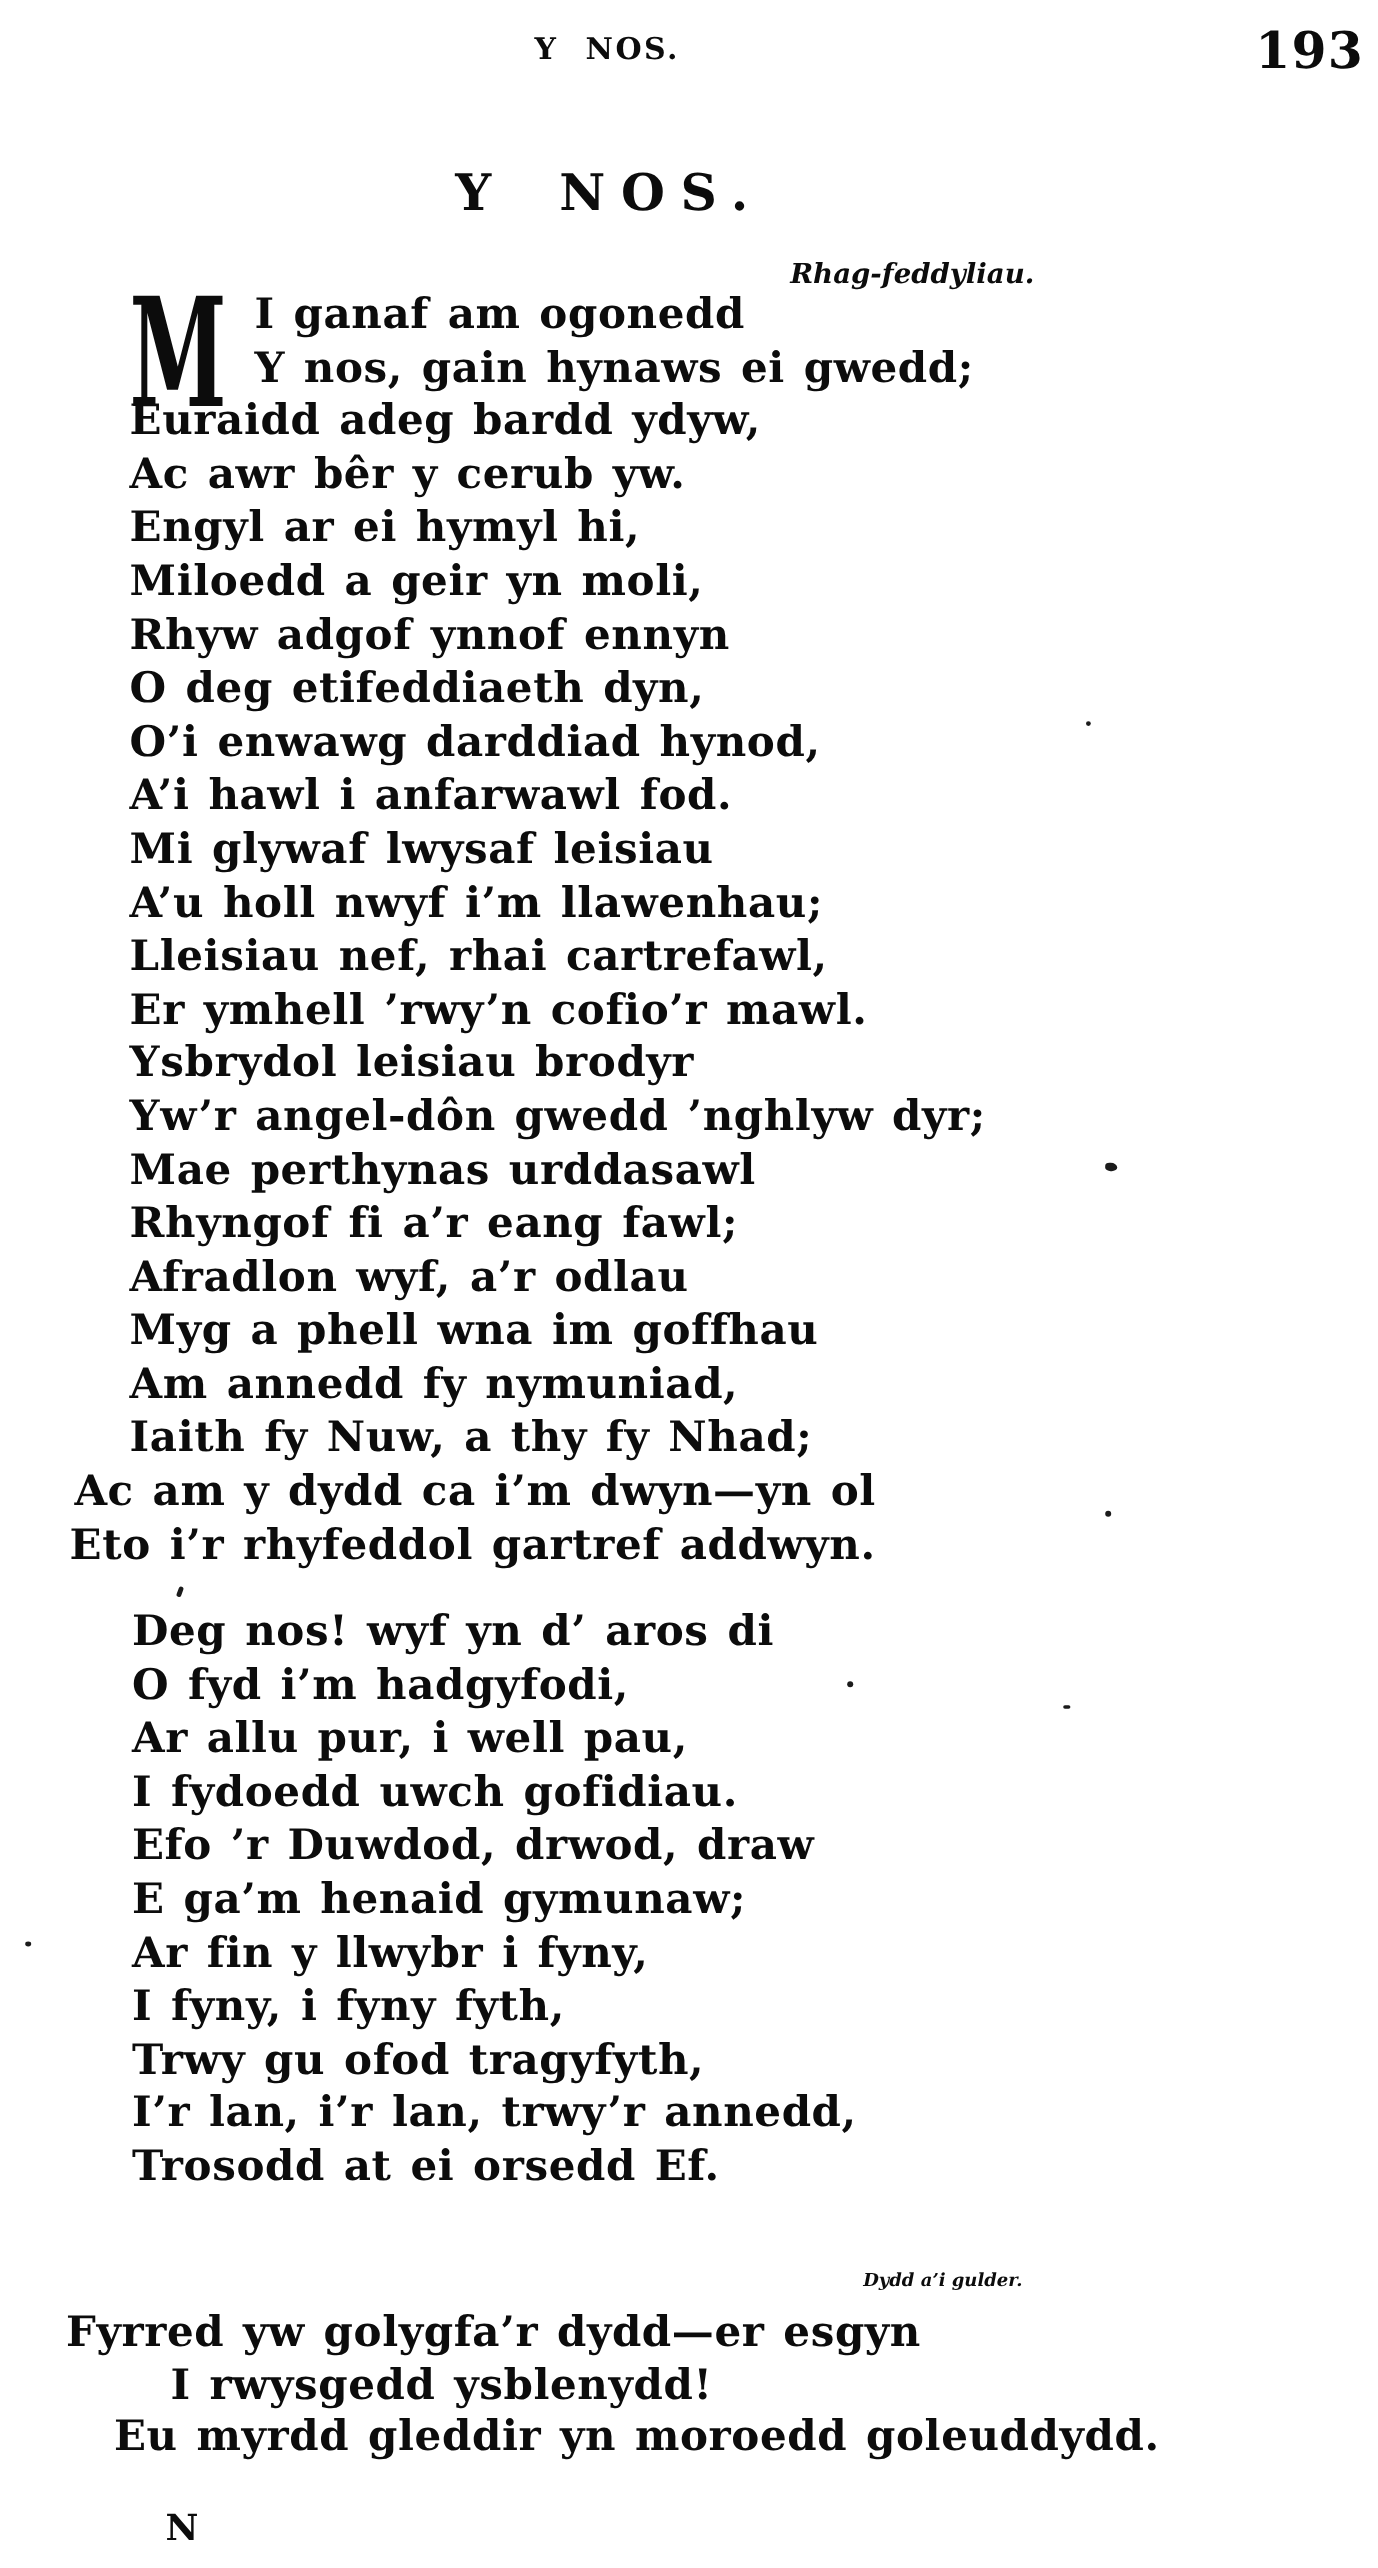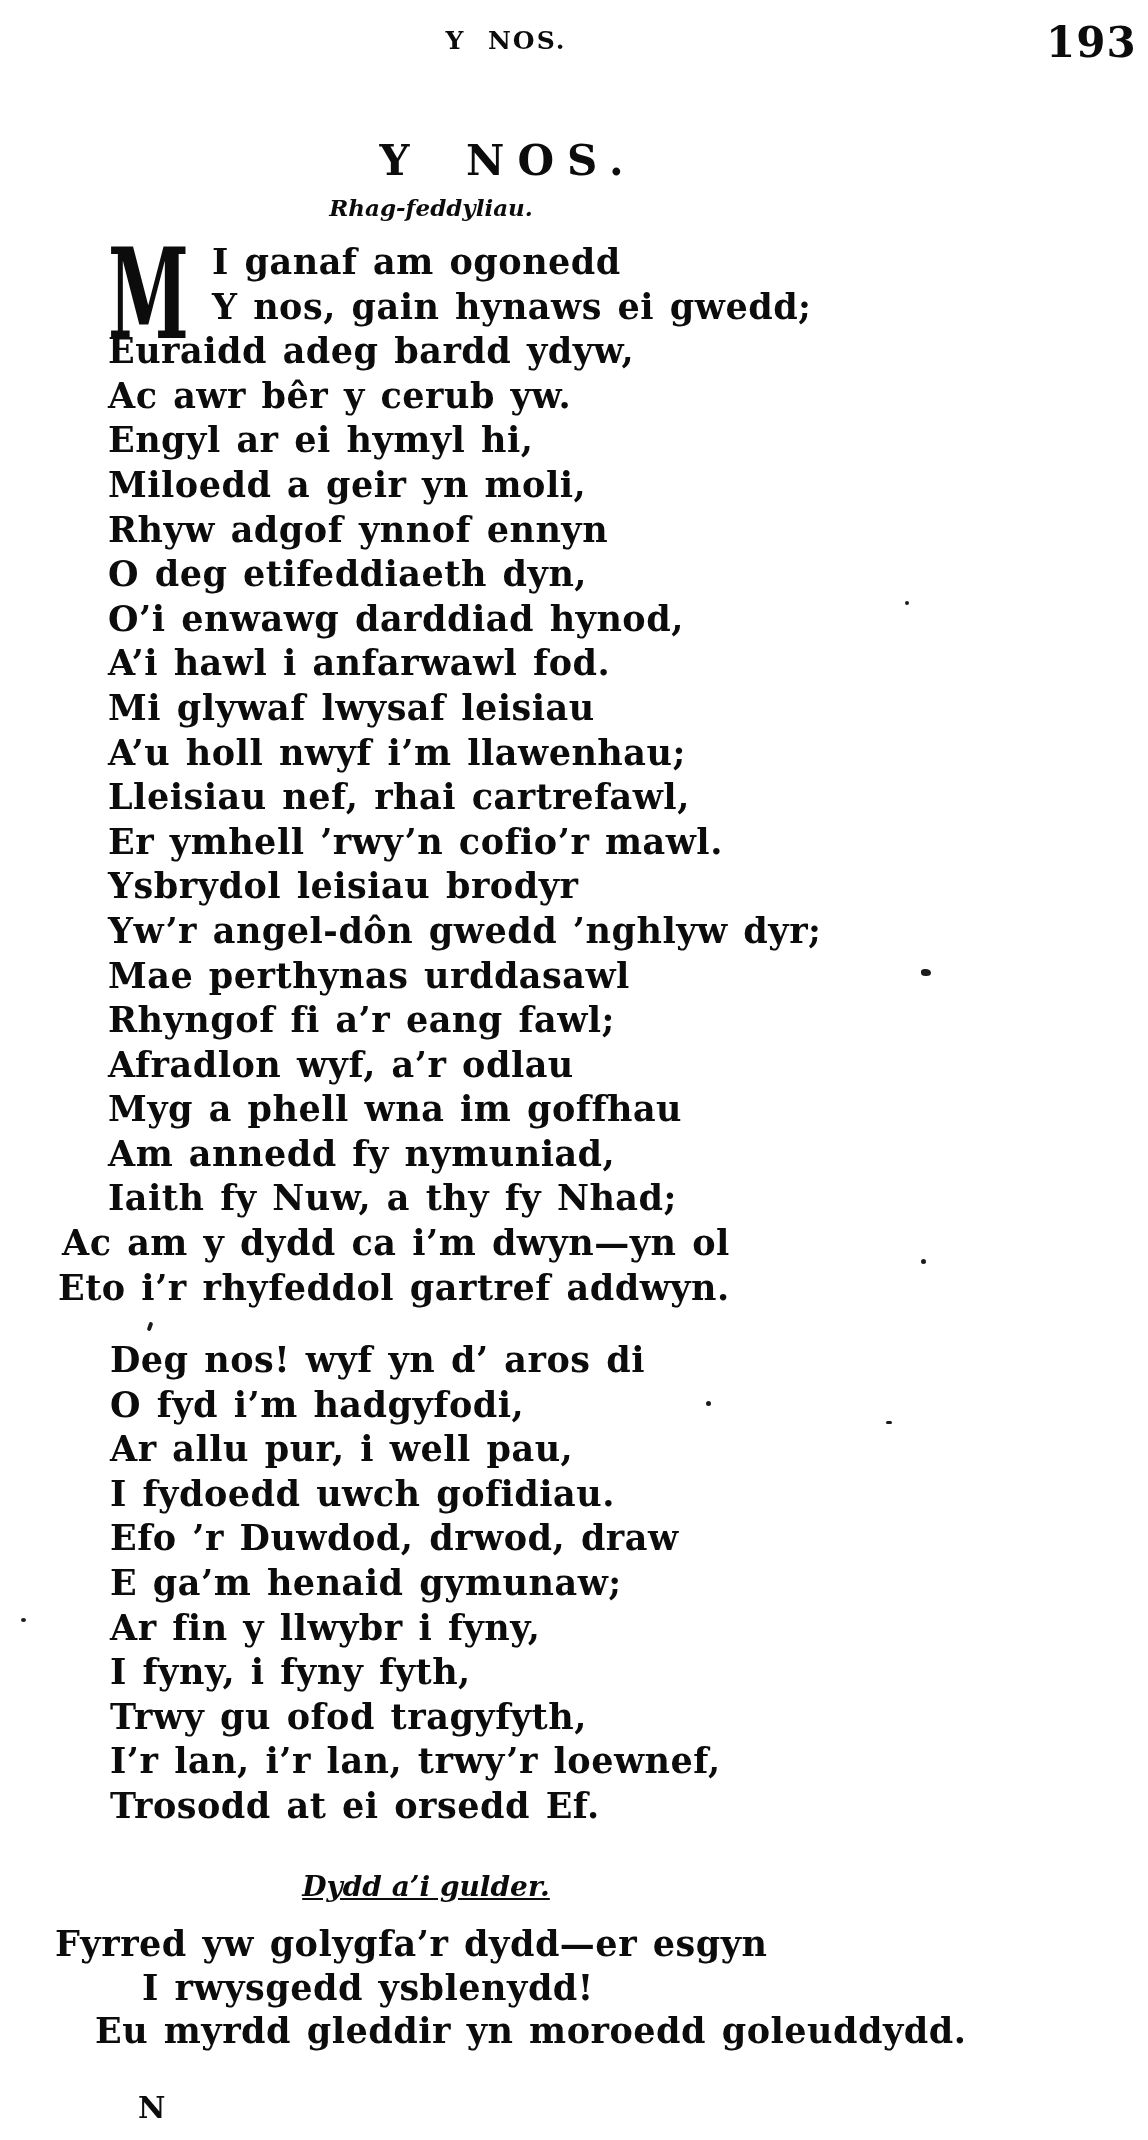--- a/index.html
+++ b/index.html
@@ -21,24 +21,24 @@
     font-size:42px;font-weight:700;letter-spacing:1px;
   }
   
   .title{
     top:136px;left:0;width:1016px;text-align:center;
     font-size:42px;font-weight:700;letter-spacing:13px;word-spacing:16px;
     white-space:nowrap;
   }
   
   .note{
-    font-style:italic;font-weight:700;text-align:center;white-space:nowrap;
+    font-style:italic;font-weight:700;text-align:right;white-space:nowrap;margin-top:21px;
   }
   .note1{top:194px;left:0;width:862px;font-size:23px;}
-  .note2{top:1870px;left:0;width:852px;font-size:28px;text-decoration:underline;}
+  .note2{top:1870px;left:0;width:852px;font-size:15px;}
   
   .stanza{white-space:nowrap;}
   .pline{
     font-size:35px;font-weight:700;letter-spacing:0.5px;word-spacing:3px;
     line-height:44.6px;white-space:nowrap;
   }
   .s1{top:240px;left:108px;}
   .s2{top:1338px;left:110px;}
   .s3{top:1922px;left:108px;}
   .s3 .pline{line-height:43.5px;}
@@ -108,21 +108,21 @@
   <div class="abs stanza s2">
     <div class="pline">Deg nos! wyf yn d’ aros di</div>
     <div class="pline">O fyd i’m hadgyfodi,</div>
     <div class="pline">Ar allu pur, i well pau,</div>
     <div class="pline">I fydoedd uwch gofidiau.</div>
     <div class="pline">Efo ’r Duwdod, drwod, draw</div>
     <div class="pline">E ga’m henaid gymunaw;</div>
     <div class="pline">Ar fin y llwybr i fyny,</div>
     <div class="pline">I fyny, i fyny fyth,</div>
     <div class="pline">Trwy gu ofod tragyfyth,</div>
-    <div class="pline">I’r lan, i’r lan, trwy’r loewnef,</div>
+    <div class="pline">I’r lan, i’r lan, trwy’r annedd,</div>
     <div class="pline">Trosodd at ei orsedd Ef.</div>
   </div>
 
   <div class="abs note note2">Dydd a’i gulder.</div>
 
   <div class="abs stanza s3">
     <div class="pline s3l1">Fyrred yw golygfa’r dydd—er esgyn</div>
     <div class="pline s3l2">I rwysgedd ysblenydd!</div>
     <div class="pline s3l4">Eu myrdd gleddir yn moroedd goleuddydd.</div>
   </div>

